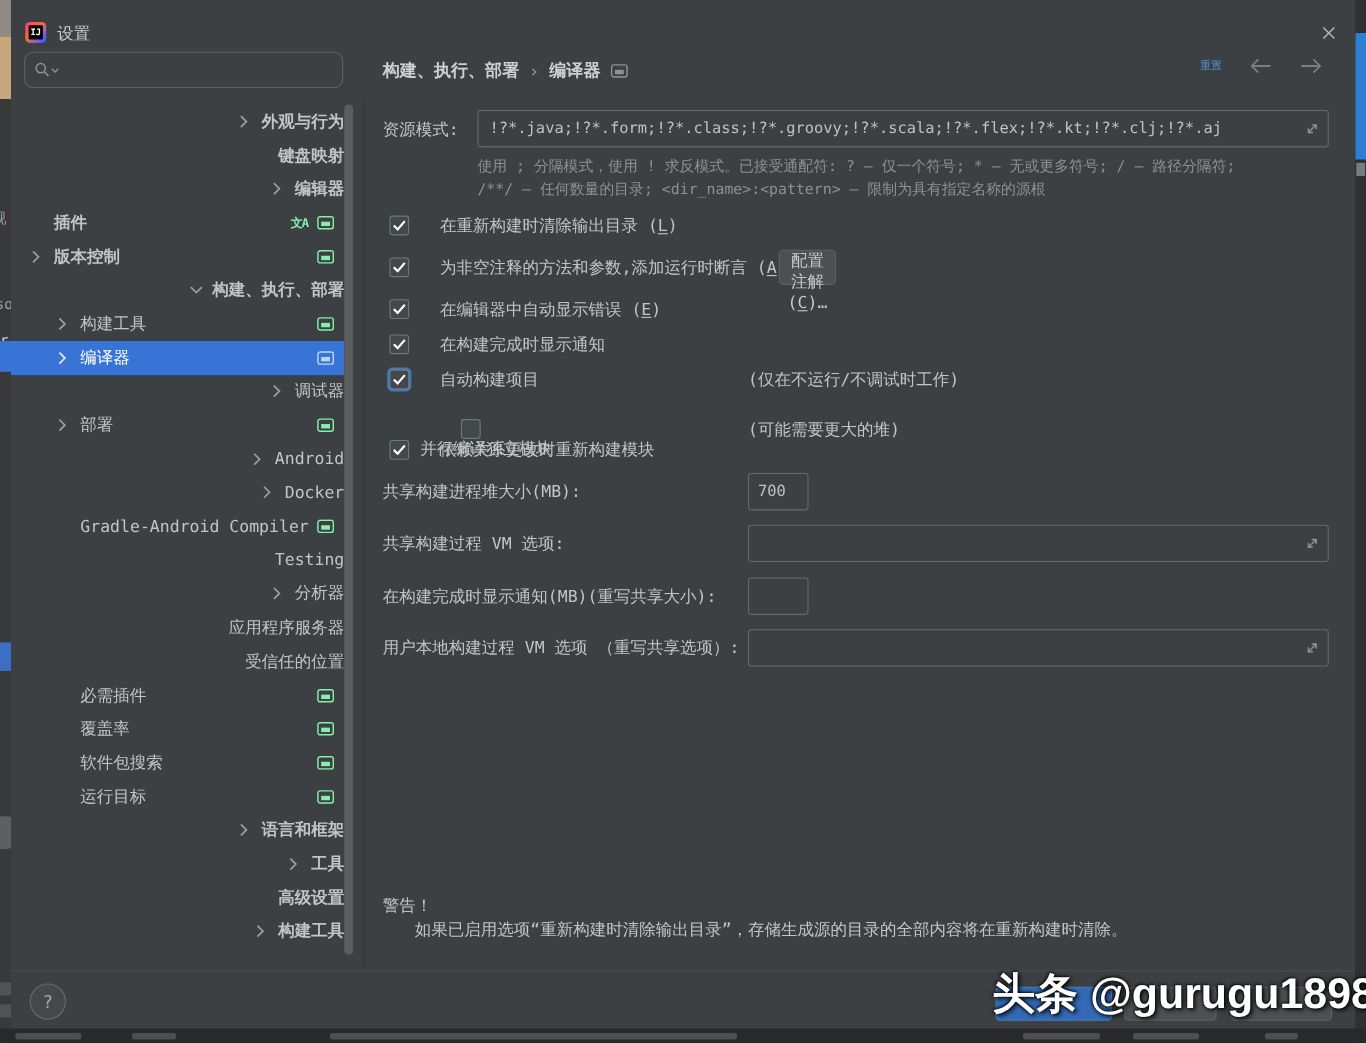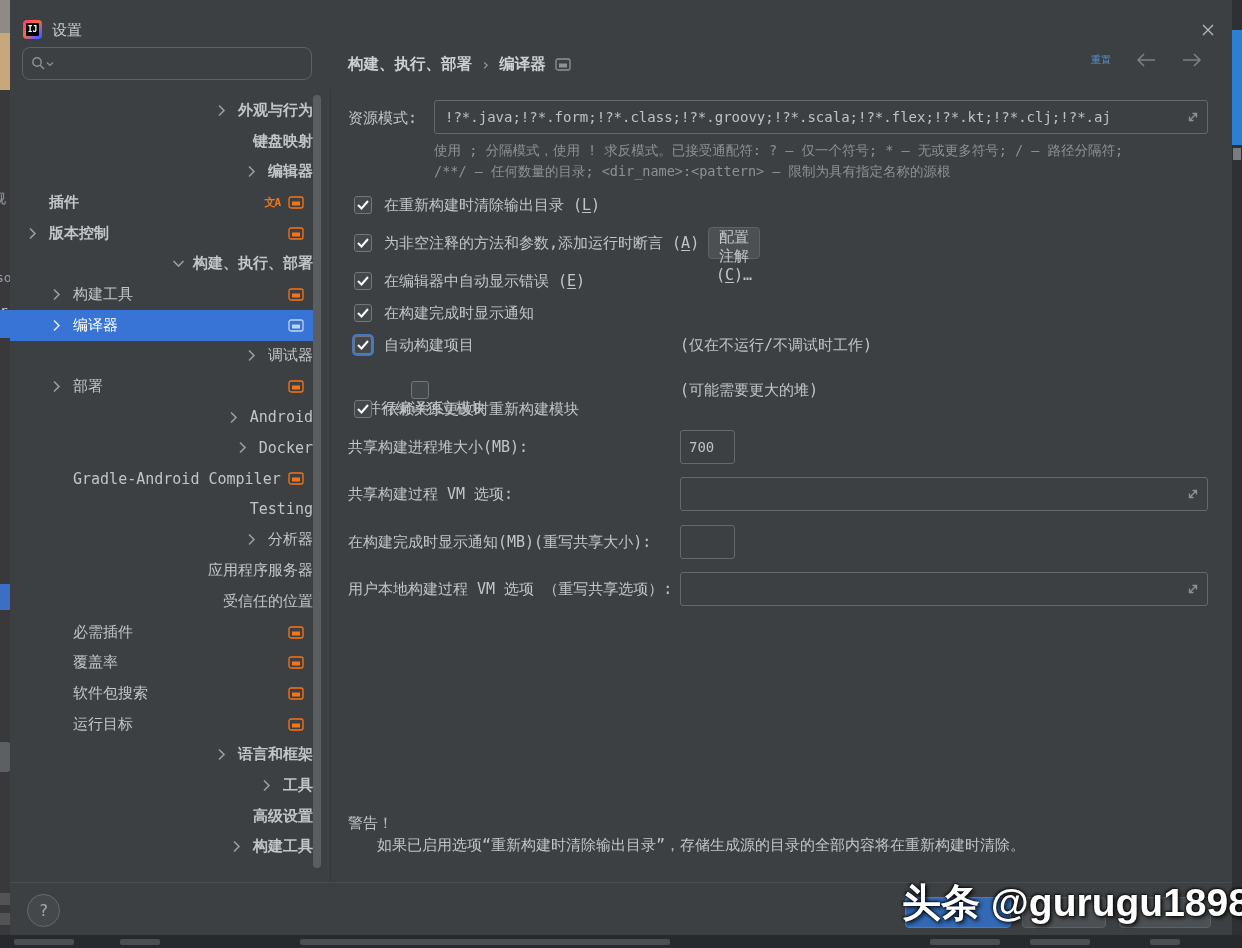--- a/index.html
+++ b/index.html
@@ -35,21 +35,21 @@
   #reset-link{color:#5394d8;cursor:pointer;font-size:10px;}
   .nav-arrow{color:#7c7f82;cursor:pointer;display:flex;}
   
   #tree{position:absolute;left:0;top:95px;width:303px;height:787px;overflow:hidden;}
   .tree-row{height:30.7px;display:flex;align-items:center;cursor:pointer;color:#c2c5c7;justify-content:flex-end;}
   .tree-row.lvl0{padding-left:18px;font-weight:bold;}
   .tree-row.lvl1{padding-left:42px;font-weight:normal;}
   .tree-row .chev{width:14px;height:12px;margin-right:7px;color:#9b9ea1;display:flex;align-items:center;flex:none;}
   .tree-row .chev.empty{visibility:hidden;}
   .tree-row .lbl{white-space:nowrap;}
-  .tree-row .rights{margin-left:auto;padding-right:9px;display:flex;align-items:center;gap:8px;color:#f97316;}
+  .tree-row .rights{margin-left:auto;padding-right:9px;display:flex;align-items:center;gap:8px;color:#86efac;}
   .tree-row.selected{background:#3874d6;color:#ffffff;}
   .tree-row.selected .chev{color:#dce8f8;}
   .tree-row.selected .rights{color:#bcd5f1;}
   .t-icon{display:flex;}
   .translate{font-size:11px;color:inherit;letter-spacing:-1px;}
   #tree-scrollbar{position:absolute;left:303px;top:95px;width:8px;height:773px;background:#5b5e61;border-radius:4px;}
   #v-divider{position:absolute;left:320px;top:90px;width:1px;height:792px;background:#34373a;}
   
   .form-label{position:absolute;color:#c2c5c7;white-space:nowrap;}
   .txt-field{position:absolute;box-sizing:border-box;height:34px;border:1px solid #66696c;border-radius:3px;
@@ -58,21 +58,21 @@
   .txt-field.small{padding:0 8px;}
   .expand-ic{position:absolute;color:#8f9294;cursor:pointer;display:flex;}
   .hint{position:absolute;left:424px;color:#8e9194;font-size:13.5px;white-space:nowrap;}
   
   .cb-row{position:absolute;left:344px;height:34px;display:flex;align-items:center;}
   .cb-box{width:18px;height:18px;box-sizing:border-box;border:1.5px solid #73767a;border-radius:3px;
           background:#43494b;display:flex;align-items:center;justify-content:center;cursor:pointer;flex:none;}
   .cb-box svg{display:none;}
   .cb-box.checked svg{display:block;}
   .cb-box.focused{box-shadow:0 0 0 2px rgba(66,124,201,.95);}
-  .cb-lbl{margin-left:12px;white-space:nowrap;cursor:pointer;}
+  .cb-lbl{margin-left:28px;white-space:nowrap;cursor:pointer;}
   .cb-note{position:absolute;left:326px;white-space:nowrap;color:#c2c5c7;}
   .dlg-btn{box-sizing:border-box;background:#4c5053;border:1px solid #5f6265;border-radius:4px;
            color:#c5c8ca;font:inherit;cursor:pointer;}
   #cfg-annot-btn{position:absolute;left:354px;top:1px;height:32px;padding:0 7px;}
   u{text-underline-offset:2px;}
   
   #warn-title{position:absolute;left:338px;top:814px;}
   #warn-text{position:absolute;left:338px;top:836px;white-space:nowrap;margin-left:29px;}
   
   #footer-sep{position:absolute;left:0;top:882px;width:100%;height:1px;background:#54575a;opacity:.6;}

